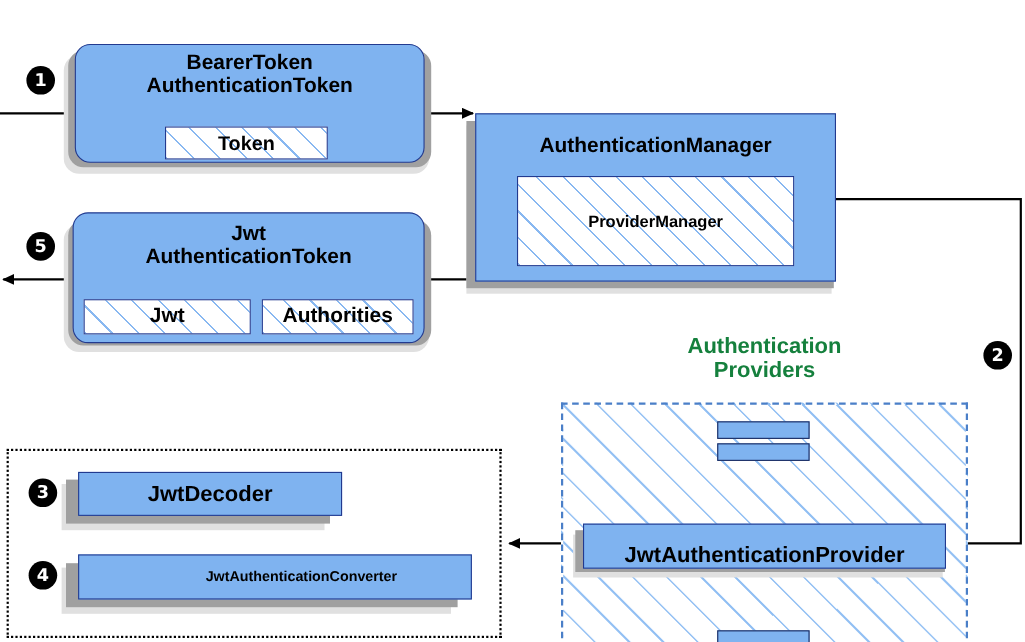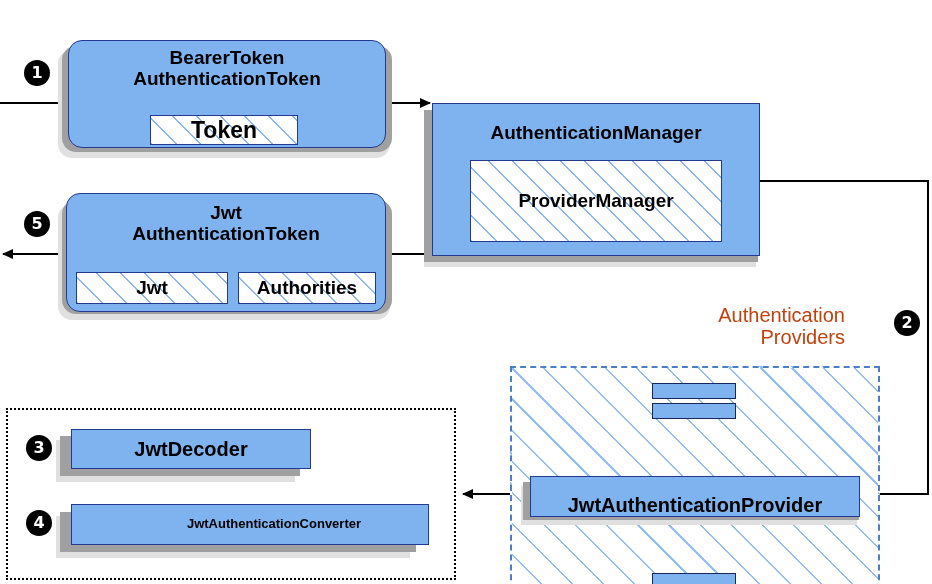--- a/index.html
+++ b/index.html
@@ -106,23 +106,23 @@
     display:flex;
     align-items:center;
     justify-content:center;
     line-height:1;
     z-index:12;
     font-family:"DejaVu Sans",sans-serif;
   }
   
   .label{
     position:absolute;
-    font-weight:normal;
-    color:#c2410c;
-    text-align:right;
+    font-weight:bold;
+    color:#15803d;
+    text-align:center;
     z-index:8;
     line-height:1.12;
   }
   .node-title{
     width:100%;
     line-height:1.12;
     white-space:pre-line;
   }
 </style>
 </head>
@@ -166,30 +166,30 @@
   <div class="group-hatched" style="left:510px; top:330px; width:370px; height:254px;"></div>
 
   <div class="group-dotted" style="left:6px; top:372px; width:450px; height:172px;"></div>
 
   <div class="shadow-light rounded" style="left:58px; top:14px; width:332px; height:108px;"></div>
   <div class="shadow-dark rounded" style="left:62px; top:10px; width:330px; height:106px;"></div>
   <div class="node rounded" style="left:68px; top:4px; width:318px; height:108px; font-size:19px; padding-top:6px;">
     <div class="node-title">BearerToken
 AuthenticationToken</div>
   </div>
-  <div class="hatch-box" style="left:150px; top:79px; width:148px; height:30px; font-size:23px;">
+  <div class="hatch-box" style="left:150px; top:79px; width:148px; height:30px; font-size:18px;">
     <span>Token</span>
   </div>
 
   <div class="shadow-light" style="left:424px; top:78px; width:332px; height:153px;"></div>
   <div class="shadow-dark" style="left:424px; top:74px; width:334px; height:152px;"></div>
   <div class="node" style="left:432px; top:67px; width:328px; height:153px; font-size:19px; padding-top:18px;">
     <div class="node-title">AuthenticationManager</div>
   </div>
-  <div class="hatch-box" style="left:470px; top:124px; width:252px; height:82px; font-size:19px;">
+  <div class="hatch-box" style="left:470px; top:124px; width:252px; height:82px; font-size:15px;">
     <span>ProviderManager</span>
   </div>
 
   <div class="shadow-light rounded" style="left:58px; top:168px; width:332px; height:116px;"></div>
   <div class="shadow-dark rounded" style="left:62px; top:164px; width:330px; height:114px;"></div>
   <div class="node rounded" style="left:66px; top:157px; width:320px; height:119px; font-size:19px; padding-top:8px;">
     <div class="node-title">Jwt
 AuthenticationToken</div>
   </div>
   <div class="hatch-box" style="left:76px; top:236px; width:152px; height:32px; font-size:19px;">

